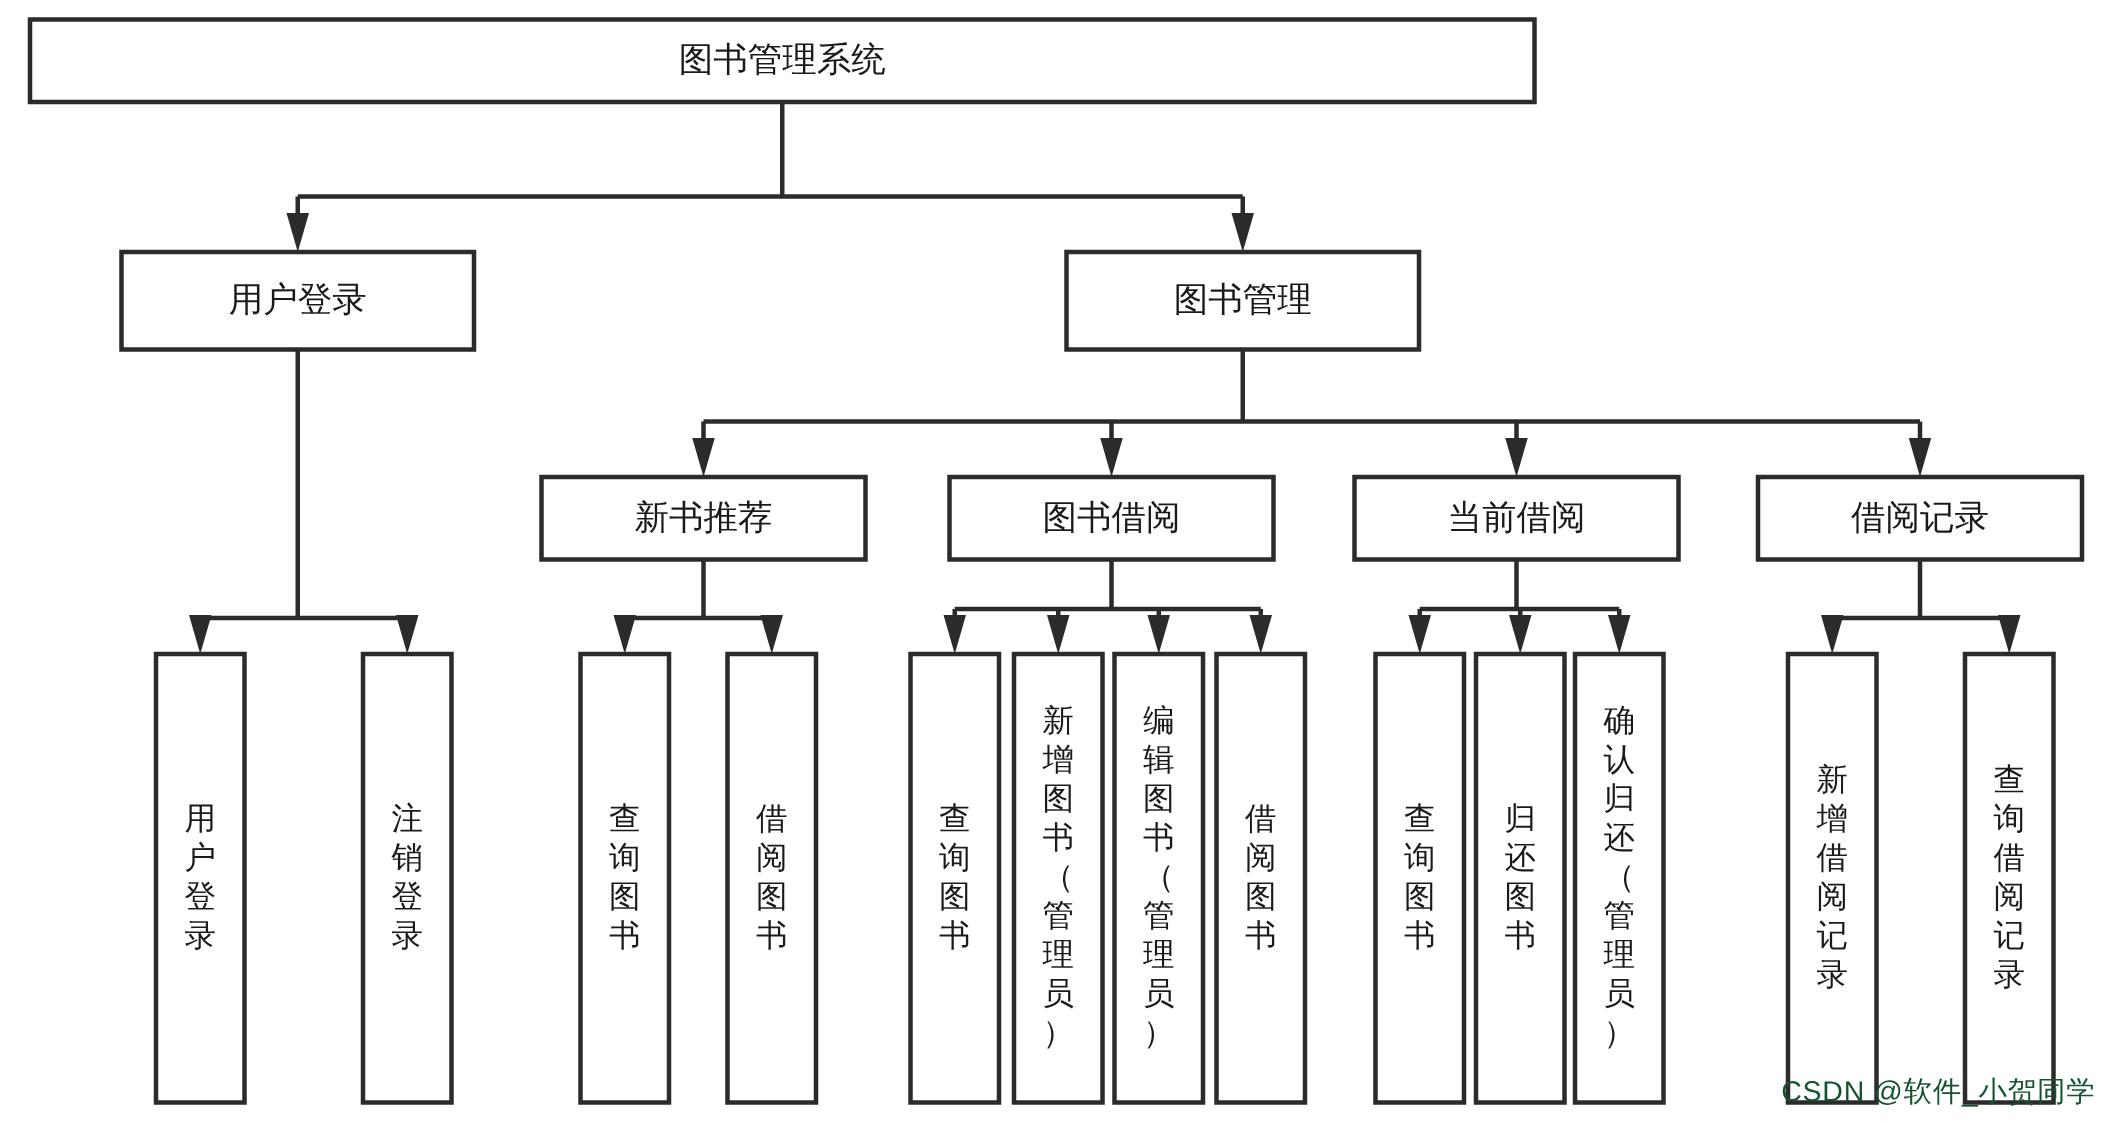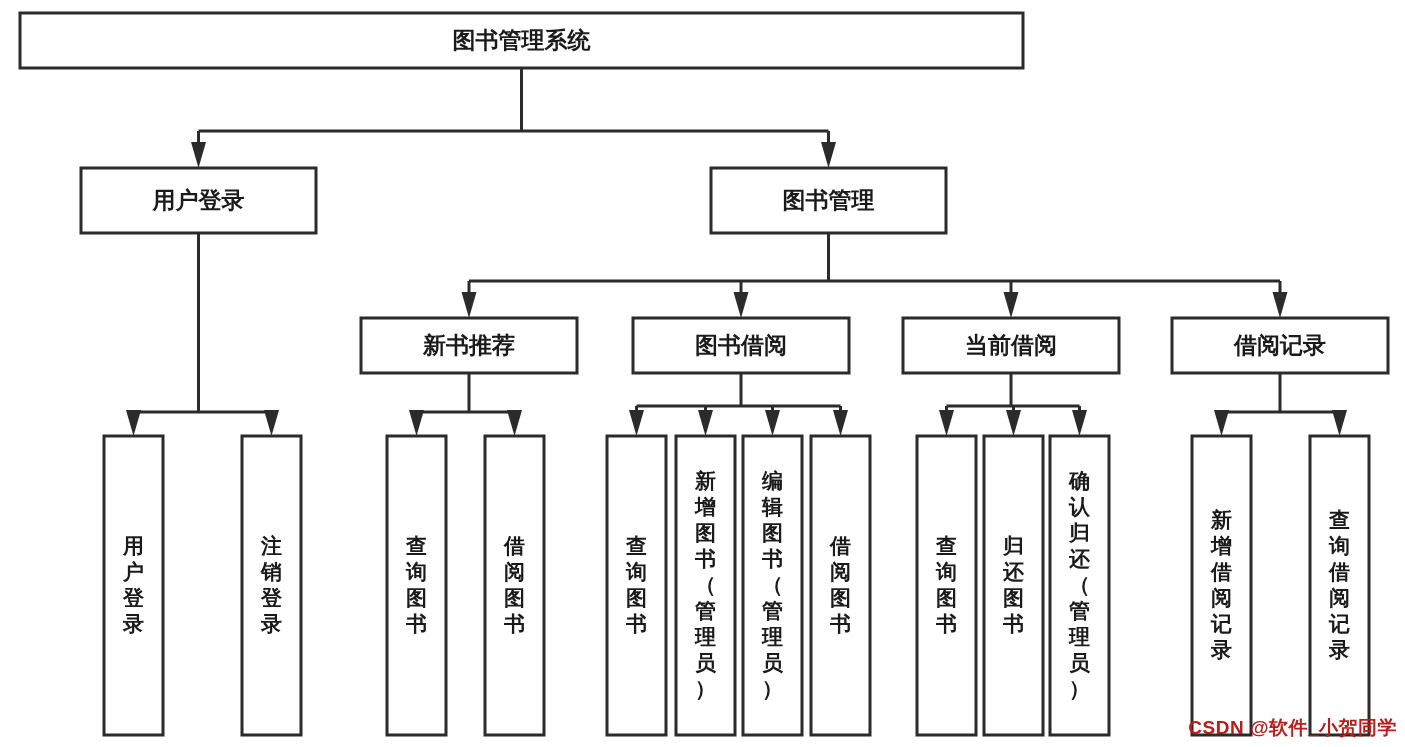--- a/index.html
+++ b/index.html
@@ -10,21 +10,20 @@
   }
   body {
     font-family: "Liberation Sans", "DejaVu Sans", sans-serif;
   }
   #diagram-root {
     position: relative;
     width: 1405px;
     height: 747px;
     background: #ffffff;
     overflow: hidden;
-    font-weight: bold;
   }
   svg.diagram-canvas {
     position: absolute;
     left: 0;
     top: 0;
     width: 1405px;
     height: 747px;
     display: block;
   }
   .node-box {
@@ -52,21 +51,21 @@
   .arrow-head {
     fill: #2b2b2b;
     stroke: none;
   }
   .watermark {
     position: absolute;
     right: 8px;
     bottom: 6px;
     font-family: "Liberation Sans", "DejaVu Sans", sans-serif;
     font-size: 19px;
-    color: #b91c1c;
+    color: #14532d;
     white-space: nowrap;
     letter-spacing: 0.5px;
     pointer-events: none;
   }
 </style>
 </head>
 <body>
 
 <div id="diagram-root">
   <svg class="diagram-canvas" viewBox="0 0 1405 747">

